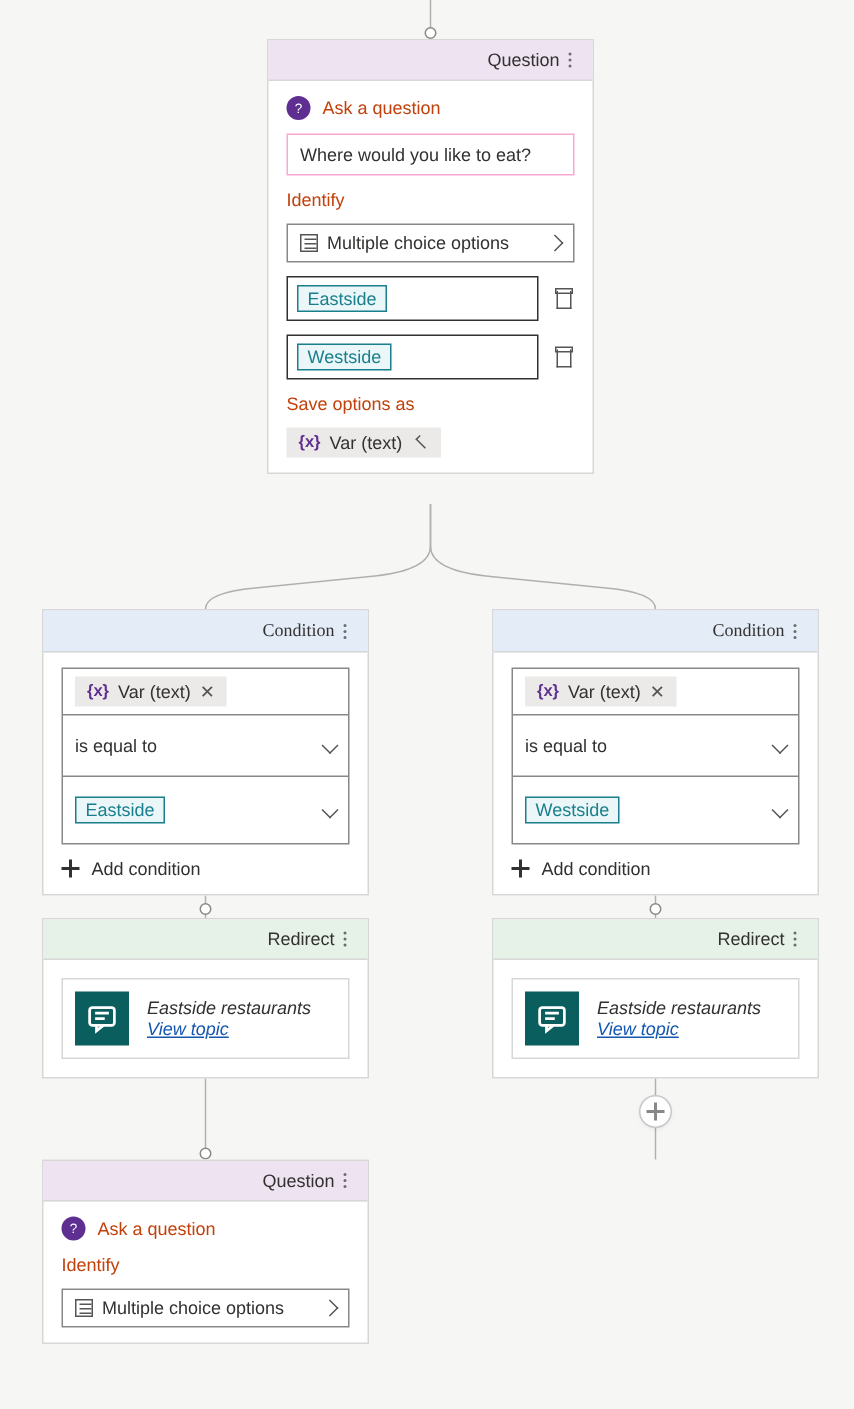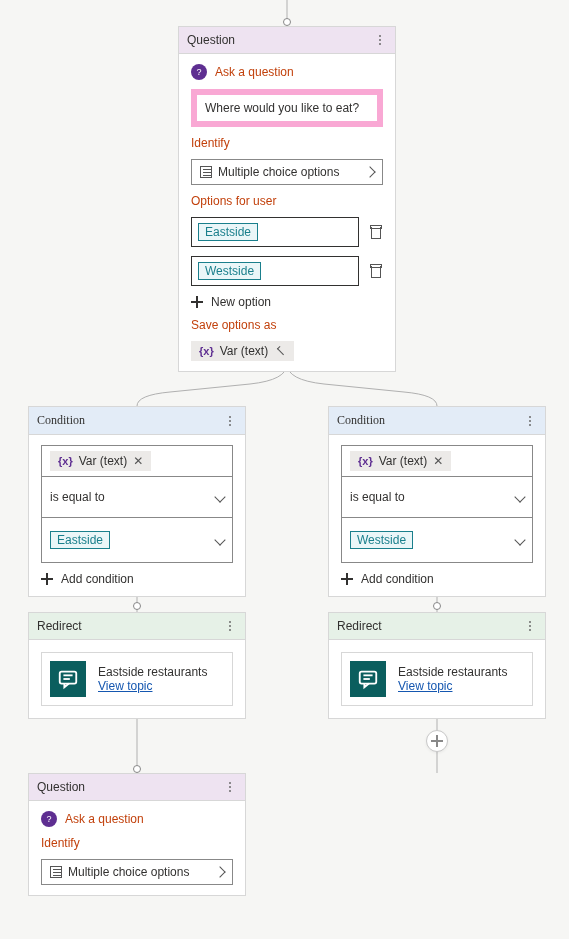--- a/index.html
+++ b/index.html
@@ -19,25 +19,24 @@
     position: absolute;
     background: #fff;
     border: 1px solid #d7d7d7;
     width: 218px;
     display: flex;
     flex-direction: column;
   }
   .node-header {
     display: flex;
     align-items: center;
-    justify-content: space-between;
+    justify-content: flex-end;
     padding: 6px 8px;
     font-size: 12px;
     border-bottom: 1px solid #d7d7d7;
-    gap: 44px;
   }
   .hdr-question { background: #eee3f1; }
   .hdr-condition { background: #e3ecf7; font-family: Liberation Serif, serif; }
   .hdr-redirect  { background: #e6f1e7; }
 
   .vdots {
     width: 14px; height: 14px; display:flex; flex-direction:column; align-items:center; justify-content:center; gap:2px; cursor:pointer;
   }
   .vdots span { width:2px; height:2px; background:#6b6b6b; border-radius:50%; }
 
@@ -45,21 +44,21 @@
 
   .row { display:flex; align-items:center; gap:8px; }
   .label { font-size: 12px; color:#c2410c; }
 
   .badge-circle {
     width:16px; height:16px; border-radius:50%; background:#5e2e91;
     color:#fff; display:flex; align-items:center; justify-content:center; font-size:9px;
   }
 
   .field-box {
-    border: 6px solid #f9a8d4; background:#fff; padding:6px 8px; font-size:12px;
+    border: 1px solid #f9a8d4; background:#fff; padding:6px 8px; font-size:12px;
   }
   .dropdown-box {
     border:1px solid #888; background:#fff; padding:5px 8px; font-size:12px;
     display:flex; align-items:center; justify-content:space-between;
   }
   .dropdown-box .lead { display:flex; align-items:center; gap:6px;text-align:right; }
   .chev { width:8px; height:8px; border-right:1.5px solid #555; border-bottom:1.5px solid #555; transform:rotate(-45deg); }
   .chev-down { transform: rotate(45deg); }
 
   .option-row { display:flex; align-items:center; gap:10px; }
@@ -95,21 +94,21 @@
   .var-pill .fx { color:#5e2e91; font-weight:600; font-size:11px; }
   .pencil { width:12px; height:12px; border:1px solid transparent; position:relative; cursor:pointer;}
   .pencil::before{ content:""; position:absolute; inset:0; border-bottom:1px solid #555; border-left:1px solid #555; transform: rotate(45deg) translate(-1px,-1px); width:8px; height:3px; left:2px; top:4px;}
 
   .cond-box { border:1px solid #888; background:#fff; }
   .cond-sub { border-top:1px solid #888; padding:13px 8px; display:flex; justify-content:space-between; align-items:center; }
   .cond-top { padding:5px 8px; display:flex; }
 
   .redirect-body { padding:12px; }
   .redirect-card {
-    border:1px solid #d7d7d7; display:flex; align-items:center; gap:12px; padding:8px;
+    border:1px solid #d7d7d7; display:flex; align-items:center; gap:12px; padding:8px;font-style:italic;
   }
   .topic-icon {
     width:36px; height:36px; background:#0b5e5e; display:flex; align-items:center; justify-content:center;
   }
   .topic-icon svg { stroke:#fff; fill:none; stroke-width:2; }
   .view-link { color:#1557b0; text-decoration:underline; cursor:pointer; font-size:12px; }
 
   .small-hollow {
     width:8px; height:8px; border:1px solid #888; border-radius:50%; background:#fff; position:absolute;
   }
@@ -169,39 +168,34 @@
       <span>Where would you like to eat?</span>
     </div>
     <span class="label">Identify</span>
     <div class="dropdown-box">
       <span class="lead">
         <span class="list-icon"></span>
         <span>Multiple choice options</span>
       </span>
       <span class="chev"></span>
     </div>
-    <span class="label">Options for user</span>
 
     <div class="option-row">
       <div class="option-box">
         <span class="chip">Eastside</span>
       </div>
       <div class="trash"></div>
     </div>
     <div class="option-row">
       <div class="option-box">
         <span class="chip">Westside</span>
       </div>
       <div class="trash"></div>
     </div>
 
-    <div class="link-action">
-      <div class="plus"></div>
-      <span>New option</span>
-    </div>
 
     <span class="label">Save options as</span>
     <div>
       <span class="var-pill">
         <span class="fx">{x}</span>
         <span>Var (text)</span>
         <span class="pencil"></span>
       </span>
     </div>
   </div>

